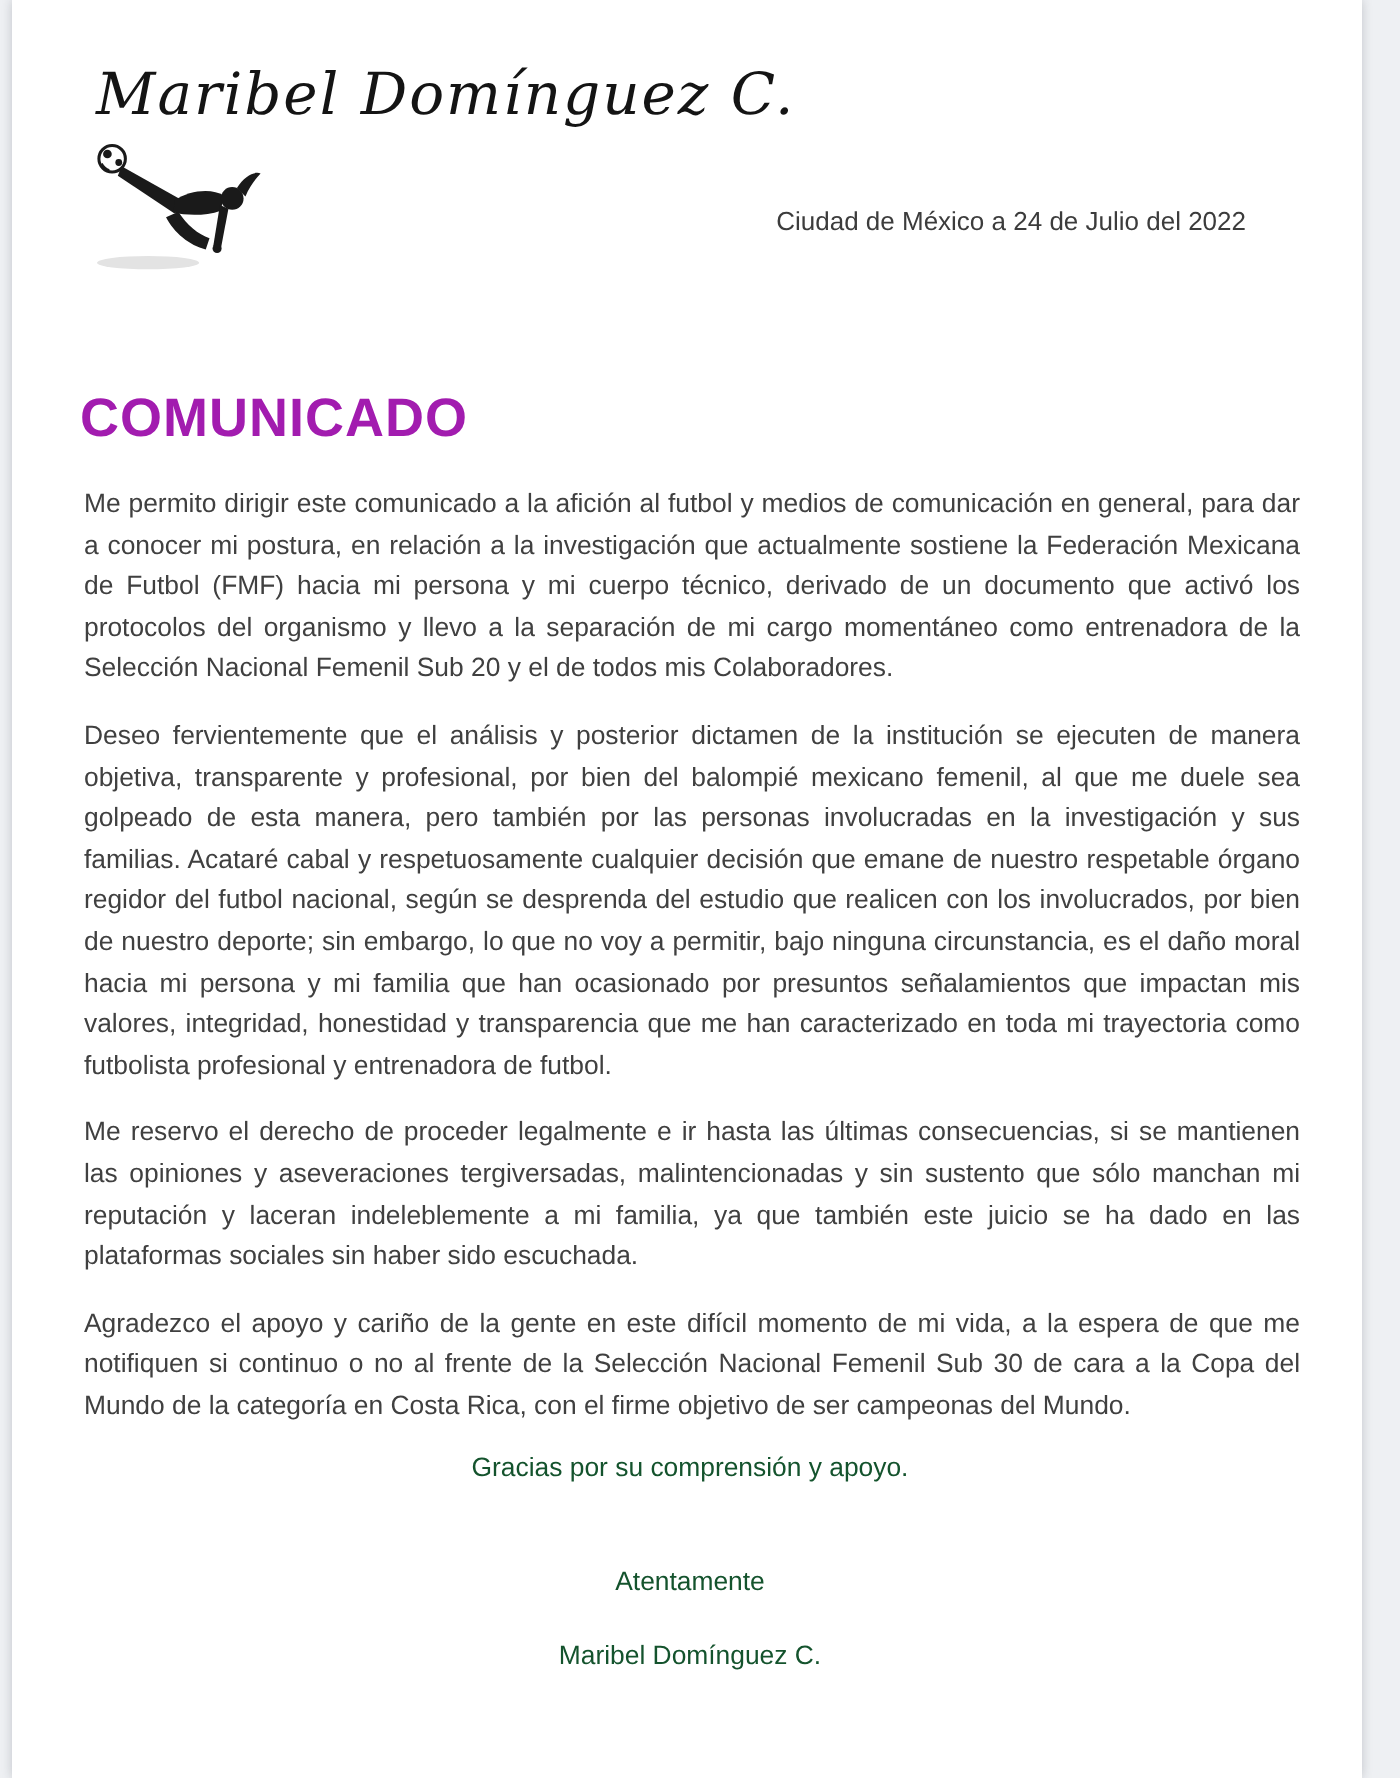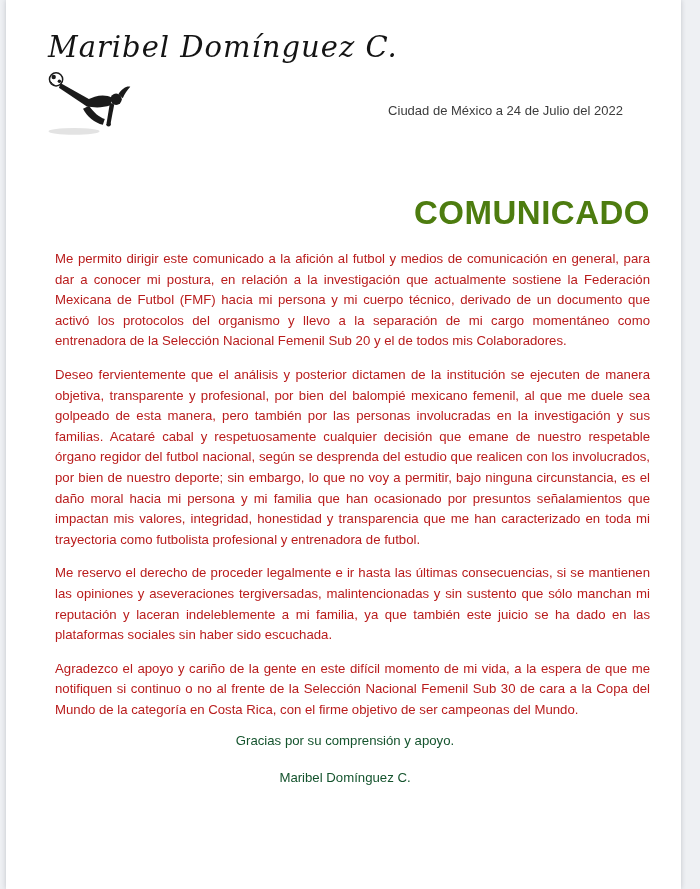--- a/index.html
+++ b/index.html
@@ -53,34 +53,34 @@
   }
   .dateline {
     font-size: 13px;
     color: #3c3c3c;
     padding-right: 27px;
     align-self: center;
     margin-top: 14px;
   }
   .title {
     margin: 56px 0 0 0;
-    text-align: right;
-    font-size: 33px;
+    text-align: left;
+    font-size: 27px;
     font-weight: 700;
     letter-spacing: 0.5px;
-    color: #4d7c0f;
+    color: #a21caf;
   }
   .body-text {
     margin-top: 17px;
   }
   .body-text p {
-    margin: 0 0 13px 15px;
+    margin: 0 0 13px 2px;
     font-size: 13.2px;
     line-height: 20.6px;
-    color: #b91c1c;
+    color: #404040;
     text-align: justify;
   }
   .center-line {
     text-align: center;
     font-size: 13.2px;
     color: #14532d;
     margin: 0;
   }
   .thanks { margin-top: 12px; }
   .salutation { margin-top: 42px; }
@@ -128,18 +128,19 @@
 
       <div class="body-text">
         <p>Me permito dirigir este comunicado a la afición al futbol y medios de comunicación en general, para dar a conocer mi postura, en relación a la investigación que actualmente sostiene la Federación Mexicana de Futbol (FMF) hacia mi persona y mi cuerpo técnico, derivado de un documento que activó los protocolos del organismo y llevo a la separación de mi cargo momentáneo como entrenadora de la Selección Nacional Femenil Sub 20 y el de todos mis Colaboradores.</p>
         <p>Deseo fervientemente que el análisis y posterior dictamen de la institución se ejecuten de manera objetiva, transparente y profesional, por bien del balompié mexicano femenil, al que me duele sea golpeado de esta manera, pero también por las personas involucradas en la investigación y sus familias. Acataré cabal y respetuosamente cualquier decisión que emane de nuestro respetable órgano regidor del futbol nacional, según se desprenda del estudio que realicen con los involucrados, por bien de nuestro deporte; sin embargo, lo que no voy a permitir, bajo ninguna circunstancia, es el daño moral hacia mi persona y mi familia que han ocasionado por presuntos señalamientos que impactan mis valores, integridad, honestidad y transparencia que me han caracterizado en toda mi trayectoria como futbolista profesional y entrenadora de futbol.</p>
         <p>Me reservo el derecho de proceder legalmente e ir hasta las últimas consecuencias, si se mantienen las opiniones y aseveraciones tergiversadas, malintencionadas y sin sustento que sólo manchan mi reputación y laceran indeleblemente a mi familia, ya que también este juicio se ha dado en las plataformas sociales sin haber sido escuchada.</p>
         <p>Agradezco el apoyo y cariño de la gente en este difícil momento de mi vida, a la espera de que me notifiquen si continuo o no al frente de la Selección Nacional Femenil Sub 30 de cara a la Copa del Mundo de la categoría en Costa Rica, con el firme objetivo de ser campeonas del Mundo.</p>
       </div>
 
       <p class="center-line thanks">Gracias por su comprensión y apoyo.</p>
 
+      <p class="center-line salutation">Atentamente</p>
 
       <p class="center-line signature">Maribel Domínguez C.</p>
 
     </div>
   </div>
 </div>
 
 </body></html>

